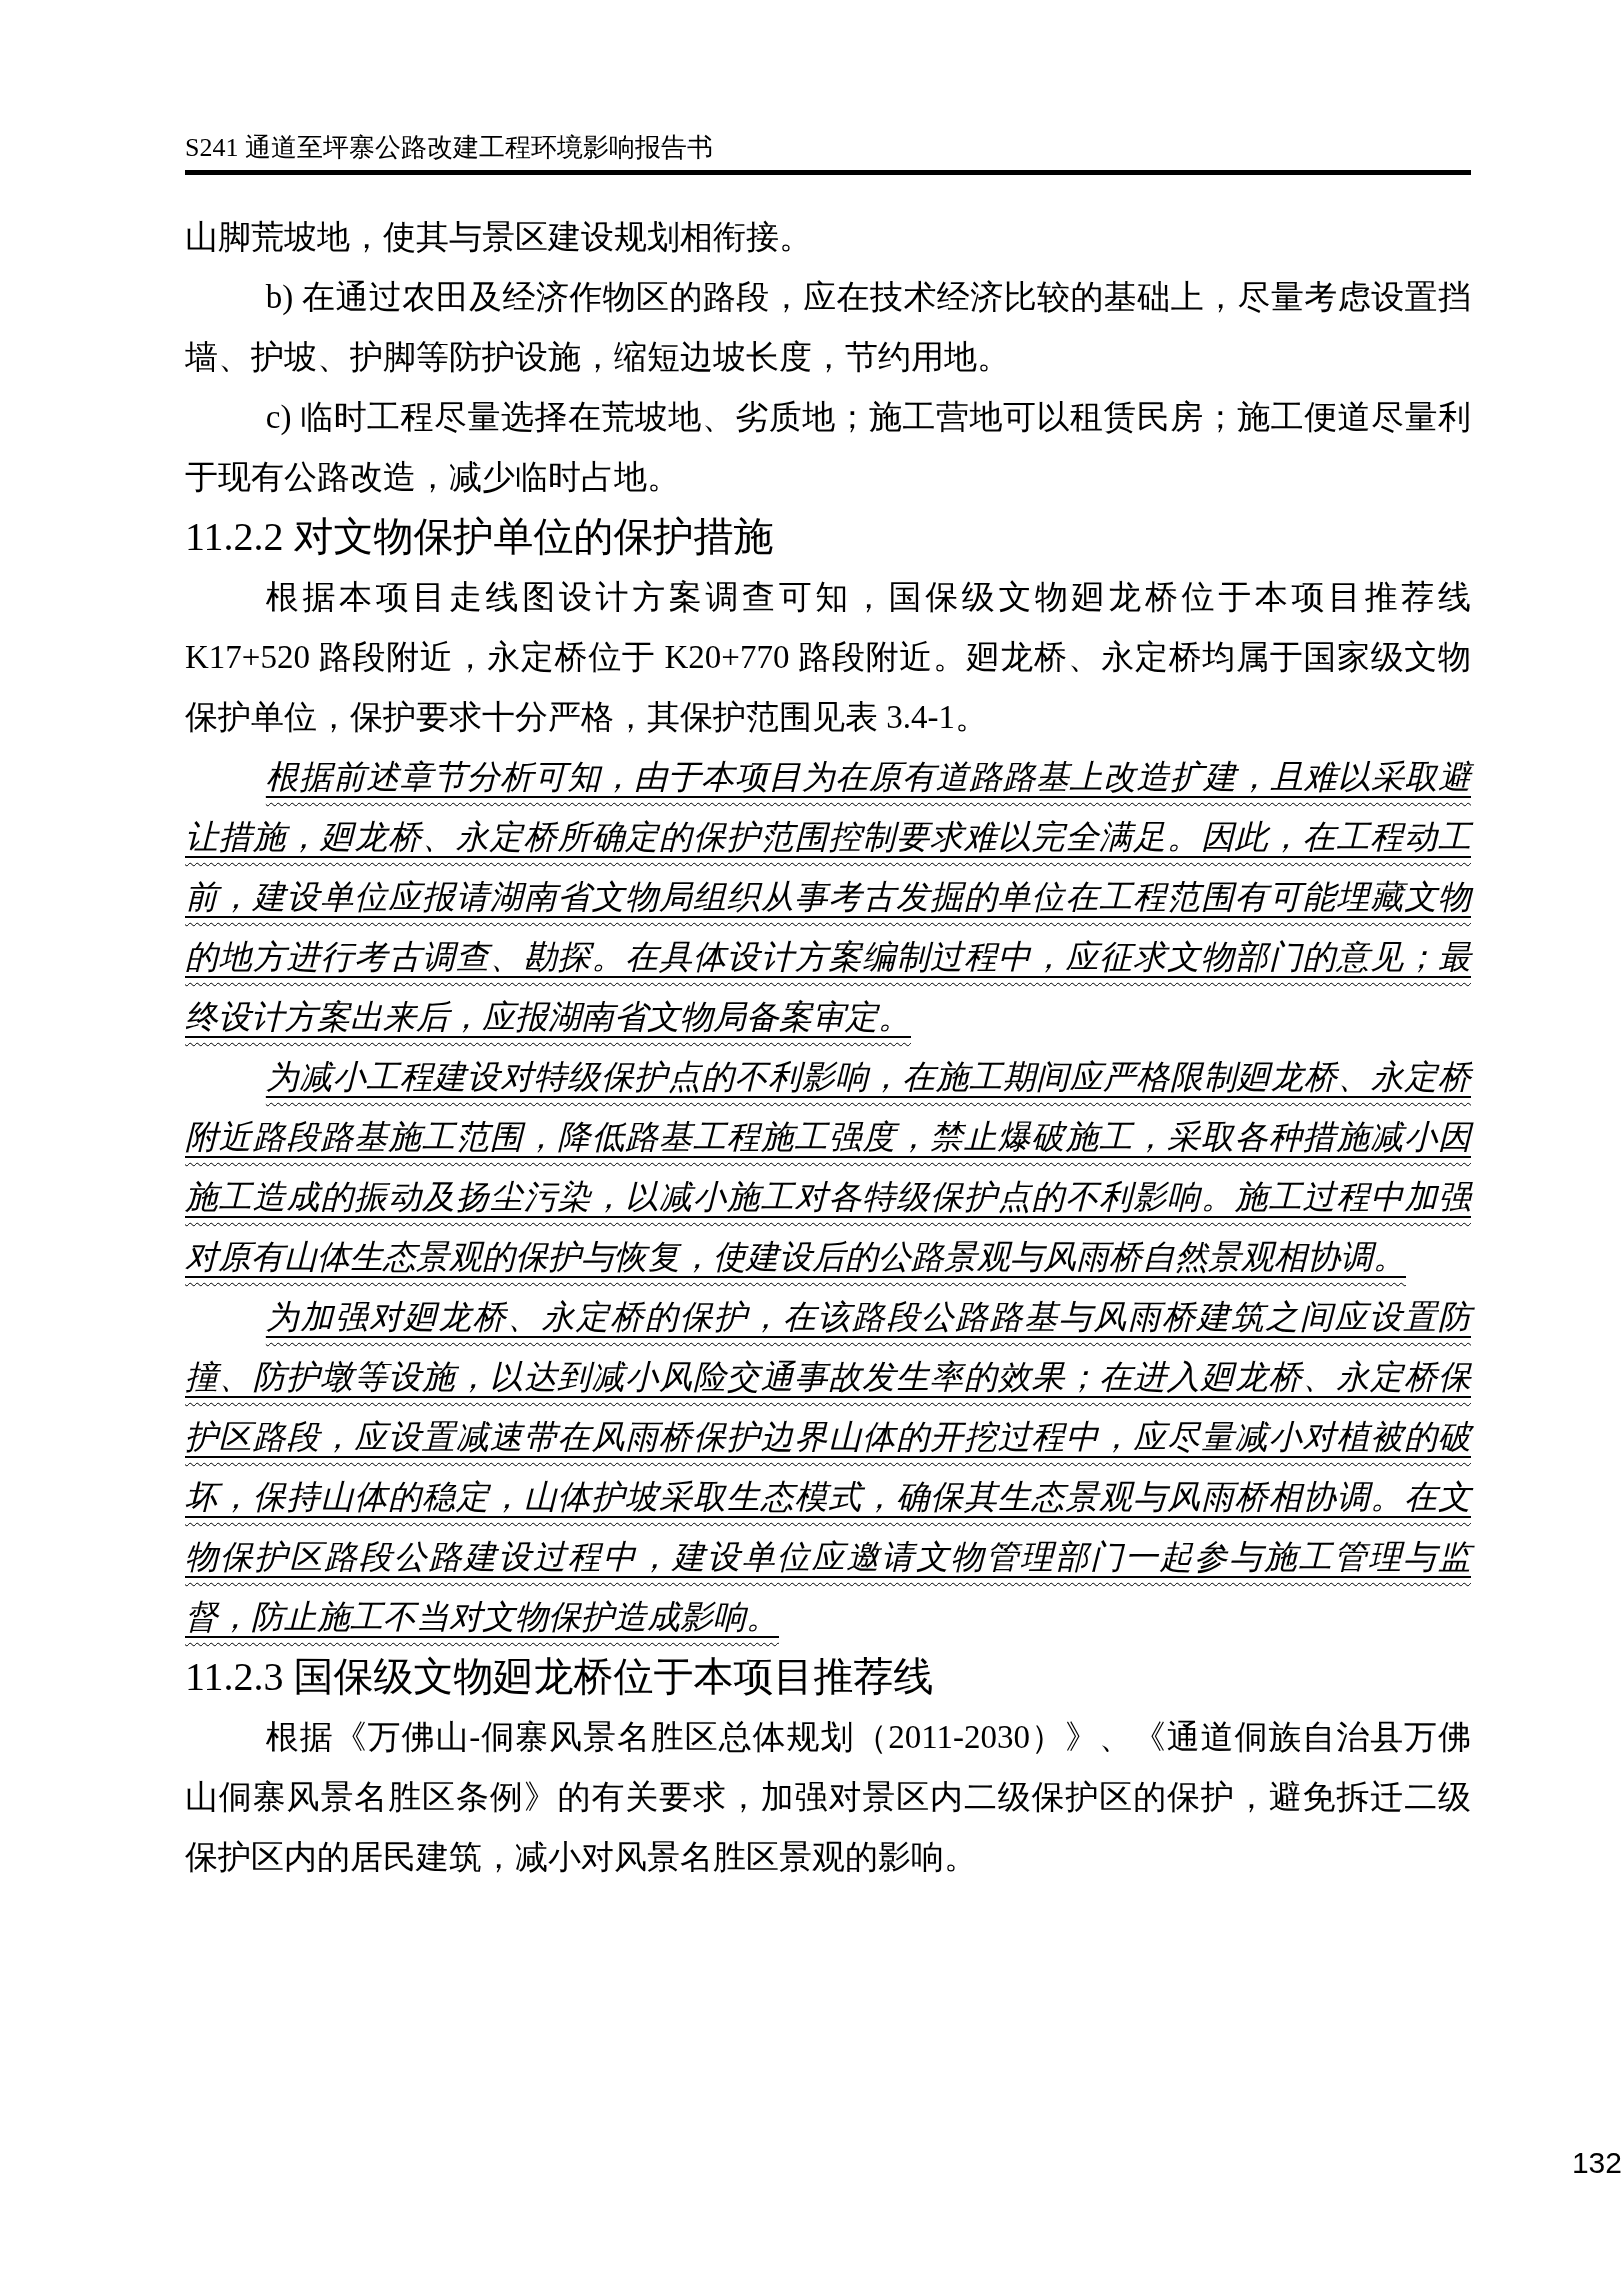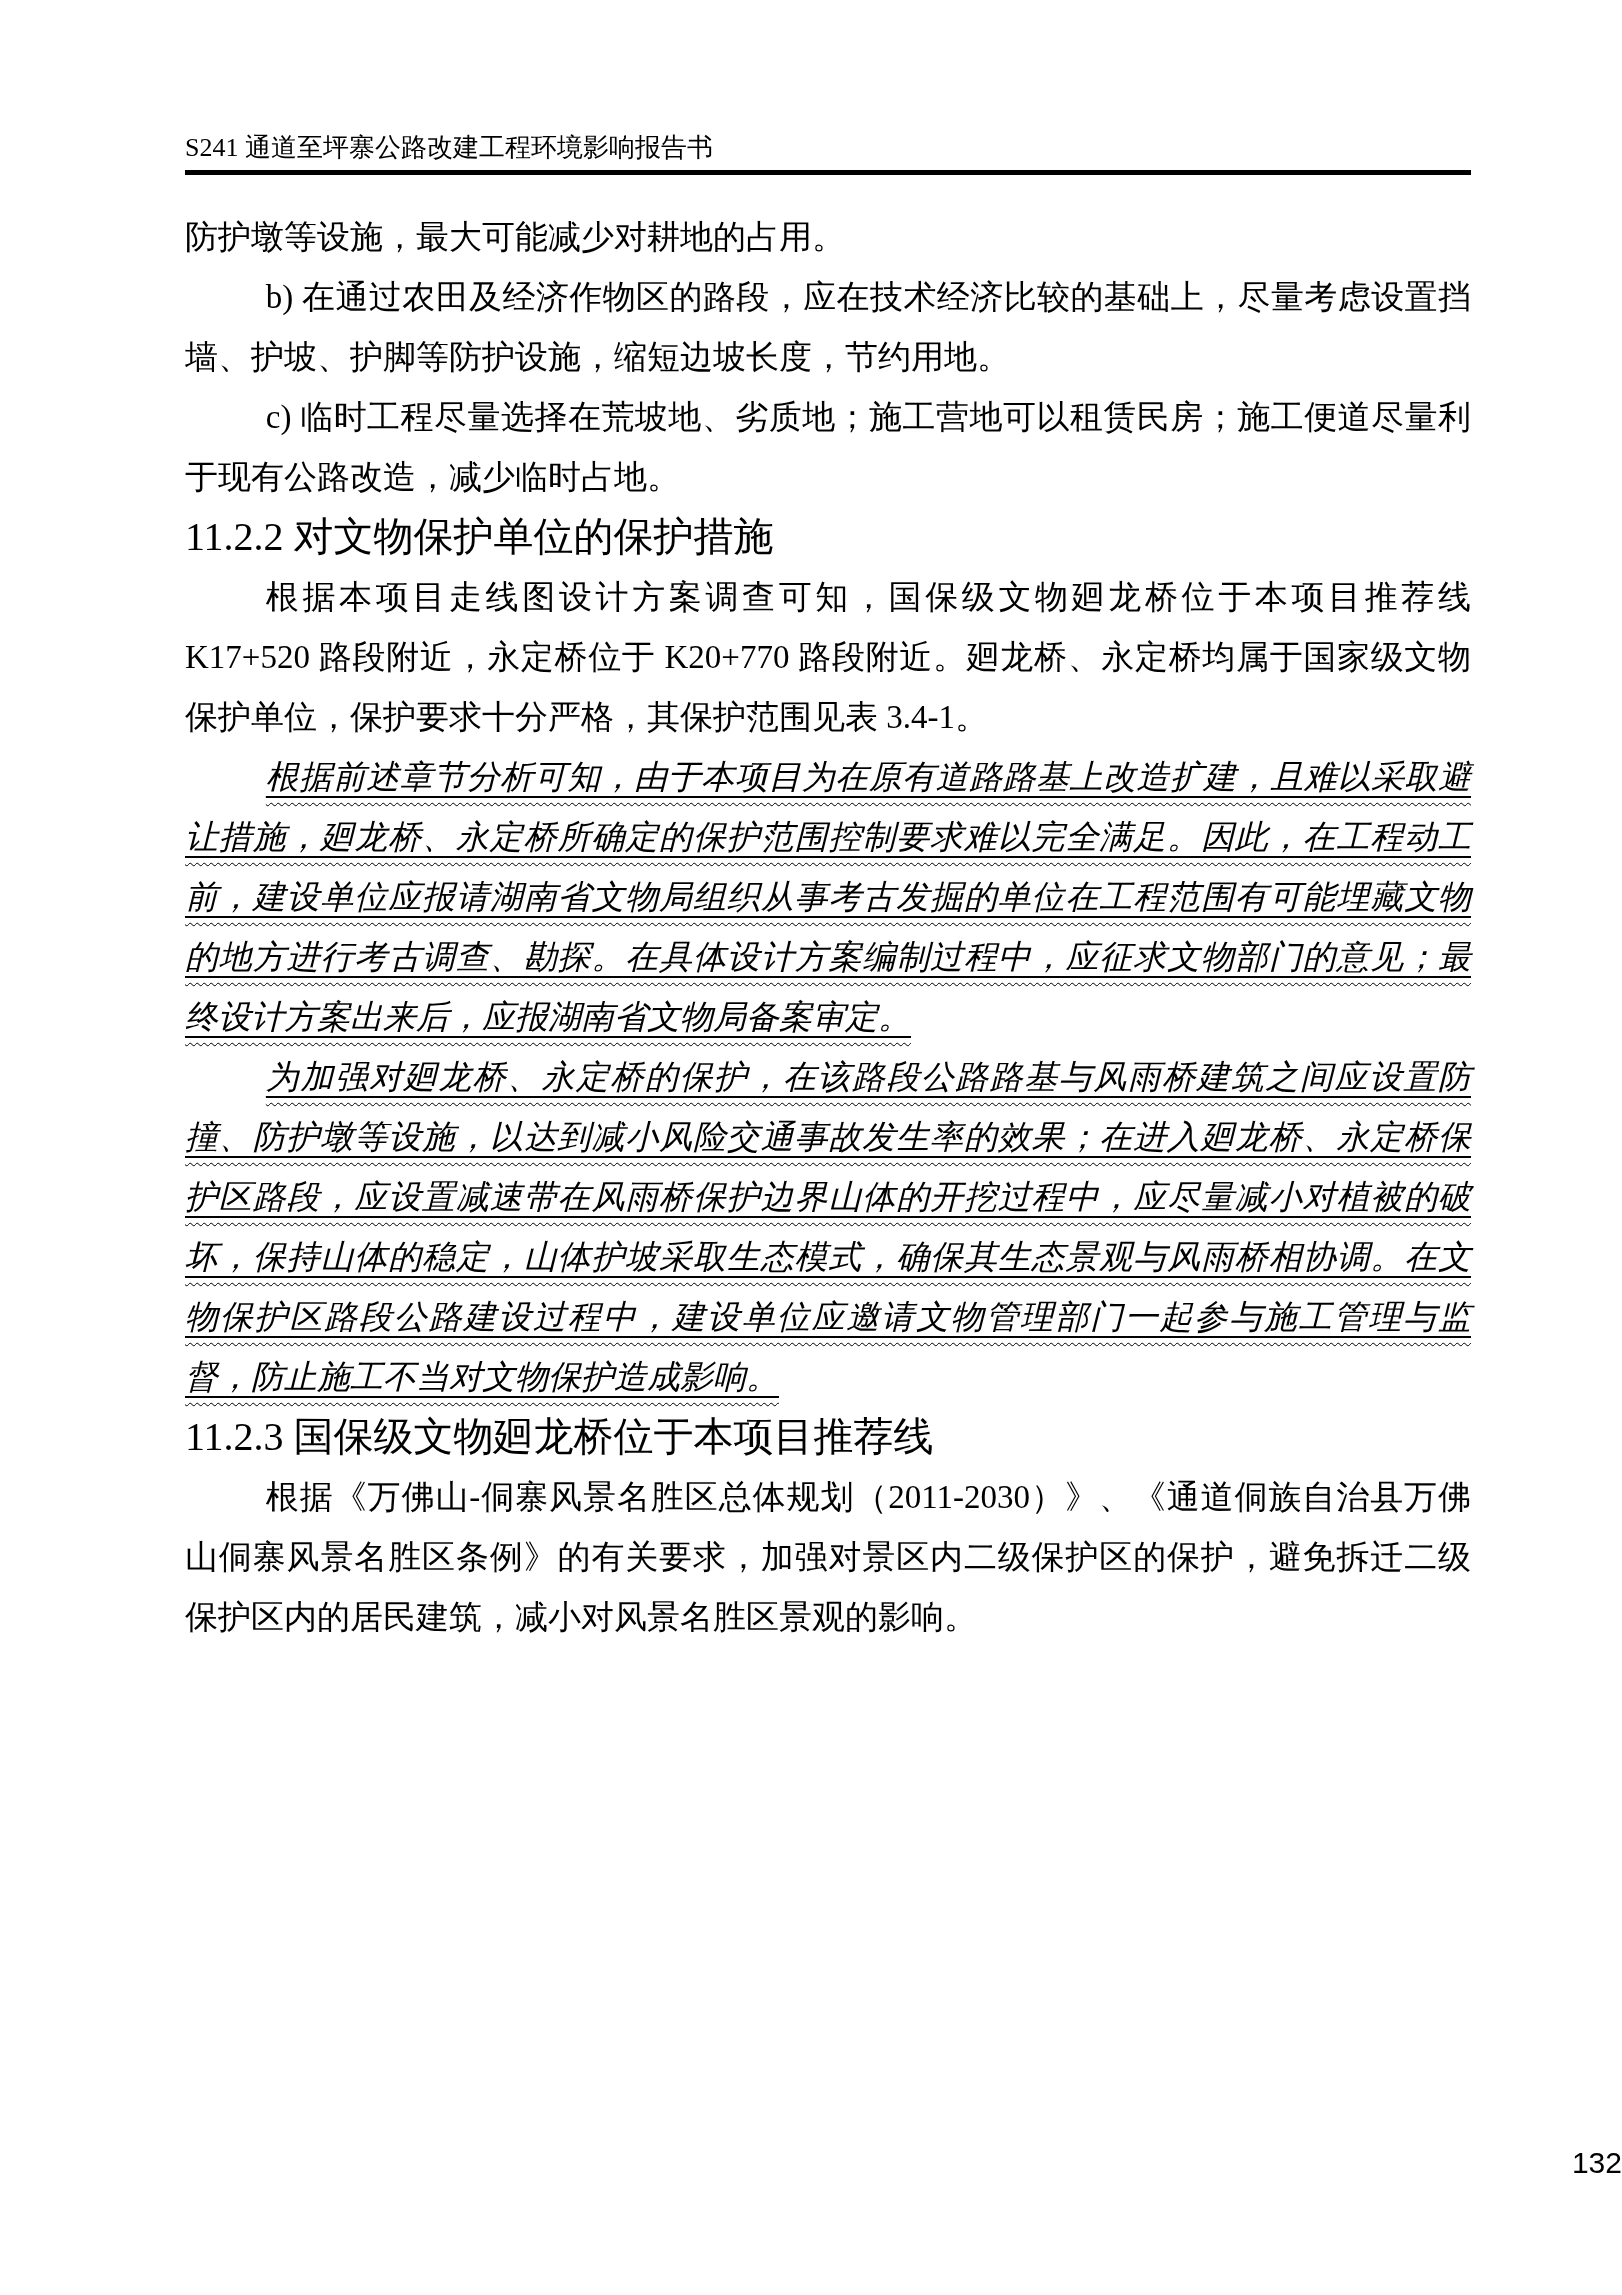--- a/index.html
+++ b/index.html
@@ -81,32 +81,33 @@
 <body>
 
 <div class="page">
 
   <div class="page-header">
     <span>S241 通道至坪寨公路改建工程环境影响报告书</span>
   </div>
 
   <div class="content">
 
-    <p class="para">防护墩等设施，最大可能减少对耕地的占用。</p>
+    <p class="para">山脚荒坡地，使其与景区建设规划相衔接。</p>
 
     <p class="para indent">b) 在通过农田及经济作物区的路段，应在技术经济比较的基础上，尽量考虑设置挡墙、护坡、护脚等防护设施，缩短边坡长度，节约用地。</p>
 
     <p class="para indent">c) 临时工程尽量选择在荒坡地、劣质地；施工营地可以租赁民房；施工便道尽量利于现有公路改造，减少临时占地。</p>
 
     <div class="heading">11.2.2 对文物保护单位的保护措施</div>
 
     <p class="para indent">根据本项目走线图设计方案调查可知，国保级文物廻龙桥位于本项目推荐线 K17+520 路段附近，永定桥位于 K20+770 路段附近。廻龙桥、永定桥均属于国家级文物保护单位，保护要求十分严格，其保护范围见表 3.4-1。</p>
 
     <p class="para indent u"><span class="wavy">根据前述章节分析可知，由于本项目为在原有道路路基上改造扩建，且难以采取避让措施，廻龙桥、永定桥所确定的保护范围控制要求难以完全满足。因此，在工程动工前，建设单位应报请湖南省文物局组织从事考古发掘的单位在工程范围有可能埋藏文物的地方进行考古调查、勘探。在具体设计方案编制过程中，应征求文物部门的意见；最终设计方案出来后，应报湖南省文物局备案审定。</span></p>
 
+    <p class="para indent u"><span class="wavy">为减小工程建设对特级保护点的不利影响，在施工期间应严格限制廻龙桥、永定桥附近路段路基施工范围，降低路基工程施工强度，禁止爆破施工，采取各种措施减小因施工造成的振动及扬尘污染，以减小施工对各特级保护点的不利影响。施工过程中加强对原有山体生态景观的保护与恢复，使建设后的公路景观与风雨桥自然景观相协调。</span></p>
 
     <p class="para indent u"><span class="wavy">为加强对廻龙桥、永定桥的保护，在该路段公路路基与风雨桥建筑之间应设置防撞、防护墩等设施，以达到减小风险交通事故发生率的效果；在进入廻龙桥、永定桥保护区路段，应设置减速带在风雨桥保护边界山体的开挖过程中，应尽量减小对植被的破坏，保持山体的稳定，山体护坡采取生态模式，确保其生态景观与风雨桥相协调。在文物保护区路段公路建设过程中，建设单位应邀请文物管理部门一起参与施工管理与监督，防止施工不当对文物保护造成影响。</span></p>
 
     <div class="heading">11.2.3 国保级文物廻龙桥位于本项目推荐线</div>
 
     <p class="para indent">根据《万佛山-侗寨风景名胜区总体规划（2011-2030）》、《通道侗族自治县万佛山侗寨风景名胜区条例》的有关要求，加强对景区内二级保护区的保护，避免拆迁二级保护区内的居民建筑，减小对风景名胜区景观的影响。</p>
 
 
   </div>
 

